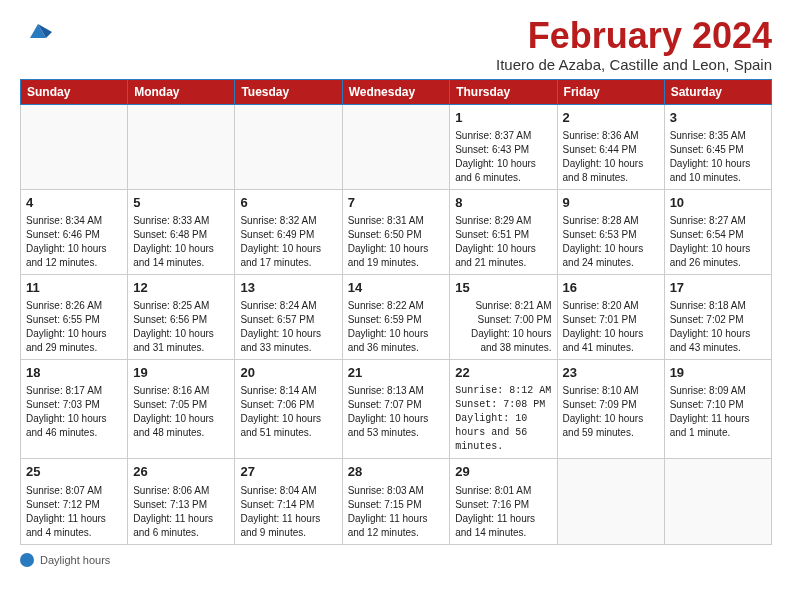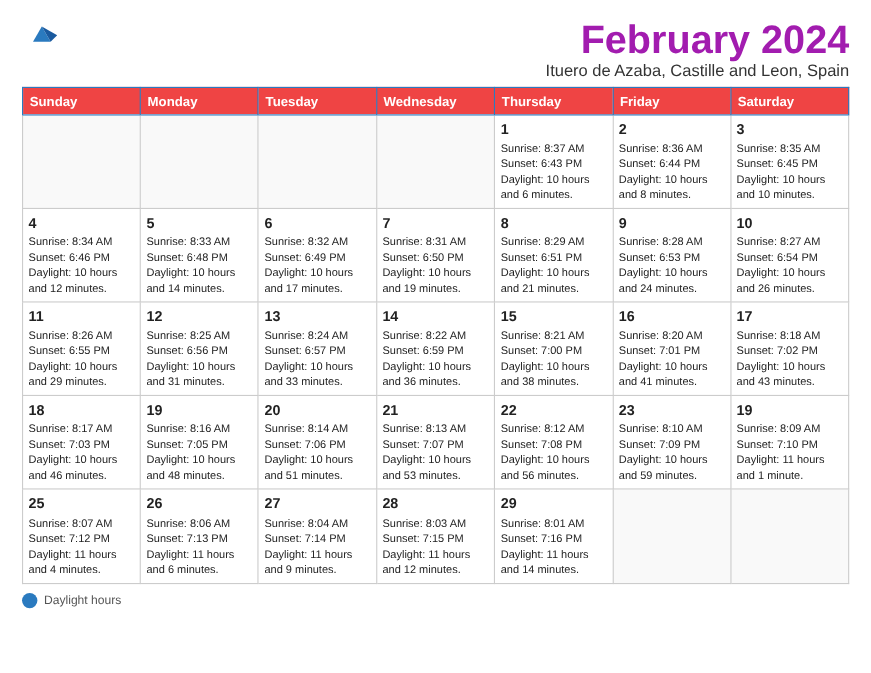--- a/index.html
+++ b/index.html
@@ -39,34 +39,34 @@
       width: 28px;
       height: 28px;
       margin-left: 4px;
     }
     .title-block {
       text-align: right;
     }
     .month-title {
       font-size: 36px;
       font-weight: bold;
-      color: #a21caf;
+      color: #b91c1c;
       line-height: 1.1;
     }
     .subtitle {
       font-size: 15px;
       color: #333;
     }
     .calendar {
       width: 100%;
       border-collapse: collapse;
       font-size: 11px;
     }
     .calendar th {
-      background-color: #ef4444;
+      background-color: #b91c1c;
       color: #fff;
       text-align: left;
       padding: 5px 6px;
       font-size: 12px;
       font-weight: bold;
       border: 1px solid #2a7abf;
     }
     .calendar td {
       vertical-align: top;
       border: 1px solid #ccc;
@@ -222,21 +222,21 @@
 Daylight: 10 hours and 33 minutes.</div>
         </td>
         <td>
           <span class="day-num">14</span>
           <div class="day-info" style="white-space: pre-line;">Sunrise: 8:22 AM
 Sunset: 6:59 PM
 Daylight: 10 hours and 36 minutes.</div>
         </td>
         <td>
           <span class="day-num">15</span>
-          <div class="day-info" style="white-space: pre-line;">Sunrise: 8:21 AM
+          <div class="day-info" style="white-space: pre-line; text-align: right;">Sunrise: 8:21 AM
 Sunset: 7:00 PM
 Daylight: 10 hours and 38 minutes.</div>
         </td>
         <td>
           <span class="day-num">16</span>
           <div class="day-info" style="white-space: pre-line;">Sunrise: 8:20 AM
 Sunset: 7:01 PM
 Daylight: 10 hours and 41 minutes.</div>
         </td>
         <td>
@@ -266,21 +266,21 @@
 Daylight: 10 hours and 51 minutes.</div>
         </td>
         <td>
           <span class="day-num">21</span>
           <div class="day-info" style="white-space: pre-line;">Sunrise: 8:13 AM
 Sunset: 7:07 PM
 Daylight: 10 hours and 53 minutes.</div>
         </td>
         <td>
           <span class="day-num">22</span>
-          <div class="day-info" style="white-space: pre-line;">Sunrise: 8:12 AM
+          <div class="day-info" style="white-space: pre-line; font-family: Liberation Mono, monospace;">Sunrise: 8:12 AM
 Sunset: 7:08 PM
 Daylight: 10 hours and 56 minutes.</div>
         </td>
         <td>
           <span class="day-num">23</span>
           <div class="day-info" style="white-space: pre-line;">Sunrise: 8:10 AM
 Sunset: 7:09 PM
 Daylight: 10 hours and 59 minutes.</div>
         </td>
         <td>

